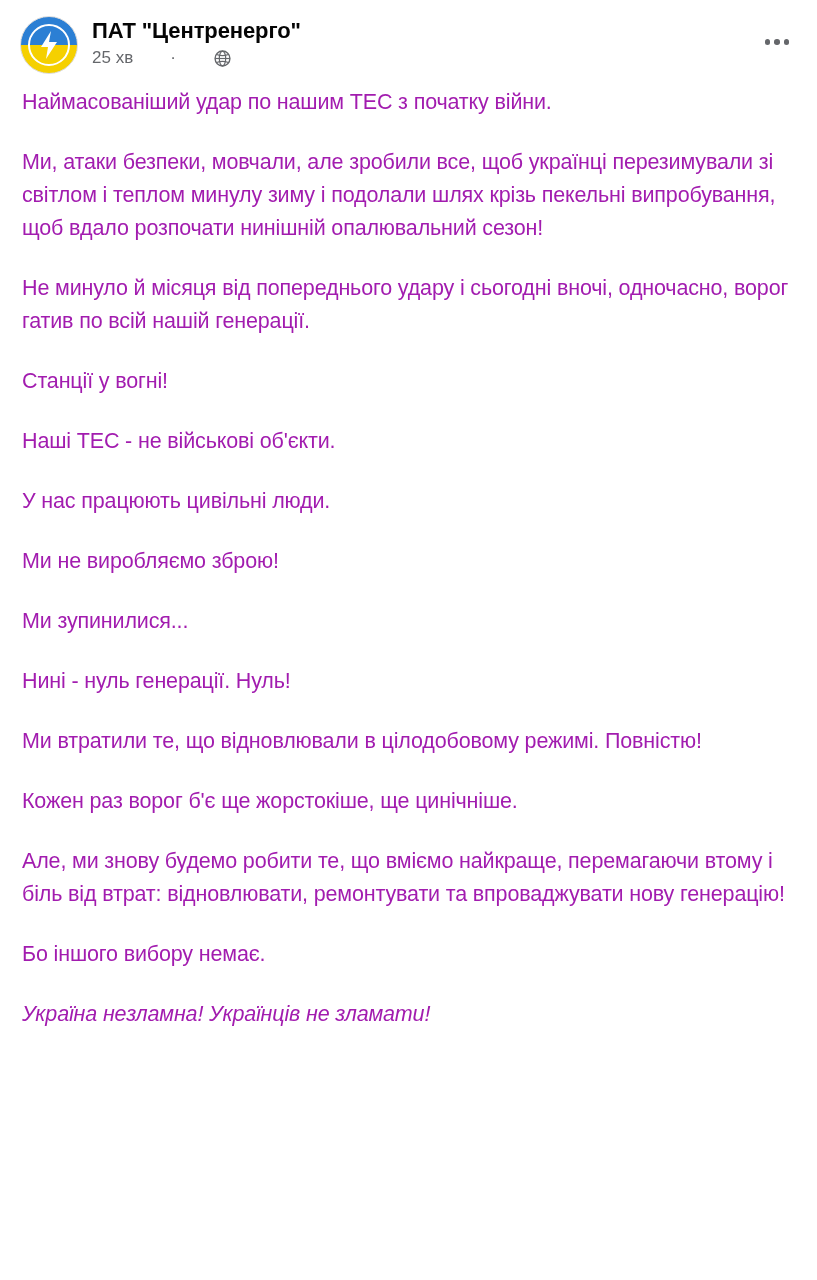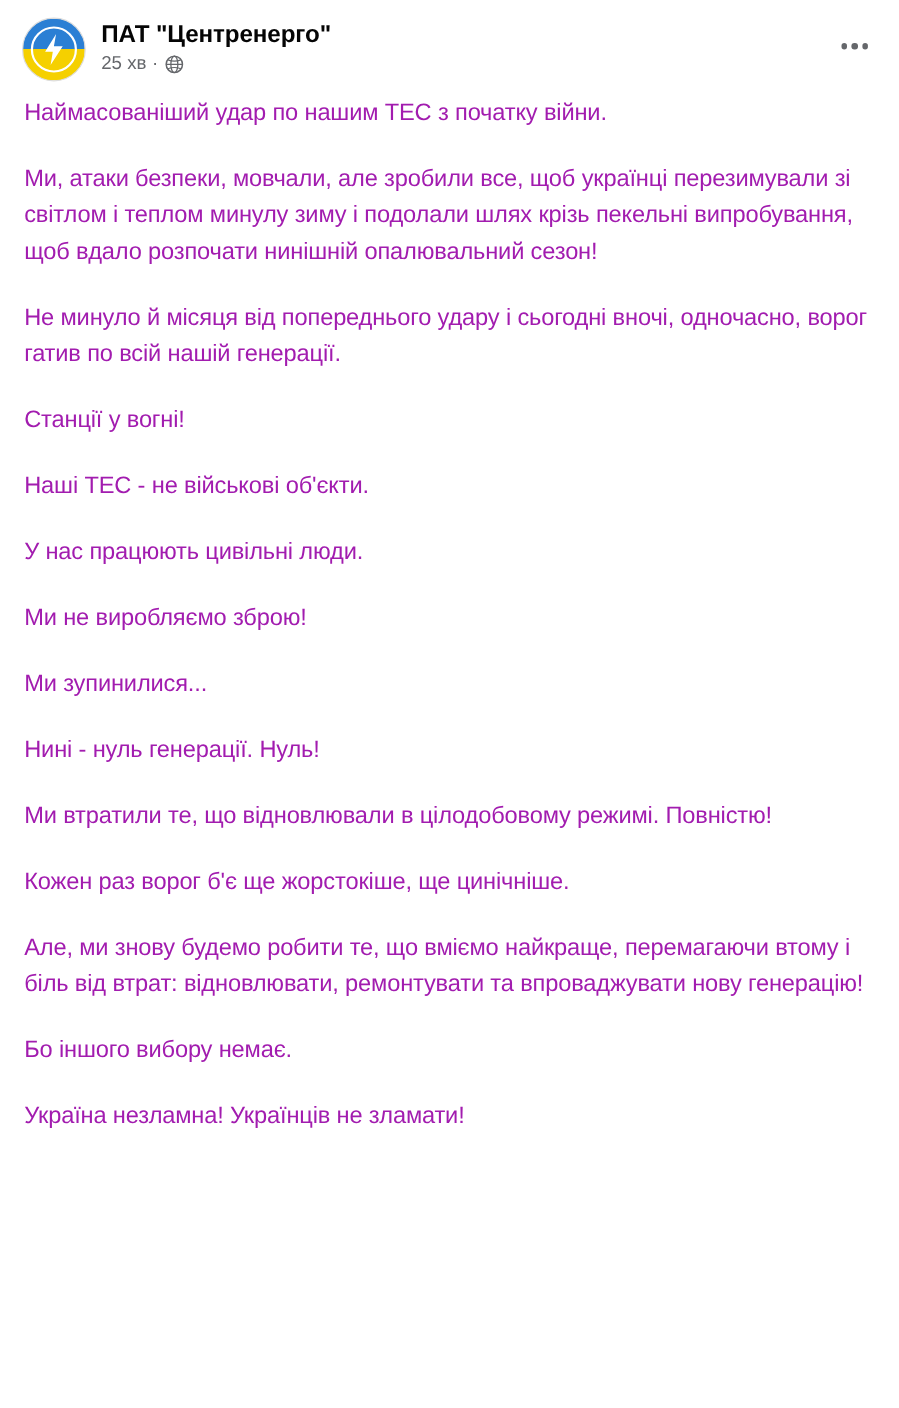--- a/index.html
+++ b/index.html
@@ -69,20 +69,21 @@
     color: #050505;
     letter-spacing: -0.1px;
   }
   .meta-row {
     display: flex;
     align-items: center;
     margin-top: 4px;
     color: #65676b;
     font-size: 17px;
     line-height: 20px;
+    gap: 32px;
   }
   .meta-sep {
     margin: 0 5px;
     color: #65676b;
   }
   .globe-icon {
     display: inline-flex;
     align-items: center;
     margin-left: 1px;
   }
@@ -114,21 +115,21 @@
     padding: 6px 22px 20px 22px;
   }
   .para {
     font-size: 21.5px;
     line-height: 33px;
     color: #a21caf;
     margin: 0 0 27px 0;
     letter-spacing: -0.15px;
     word-wrap: break-word;
   }
-  .para:last-child { margin-bottom: 0; }
+  .para:last-child { margin-bottom: 0; font-style: italic; }
 </style>
 </head>
 <body>
 
 <div class="post">
 
   <div class="post-header">
 
     <div class="avatar">
       <div class="ring"></div>

